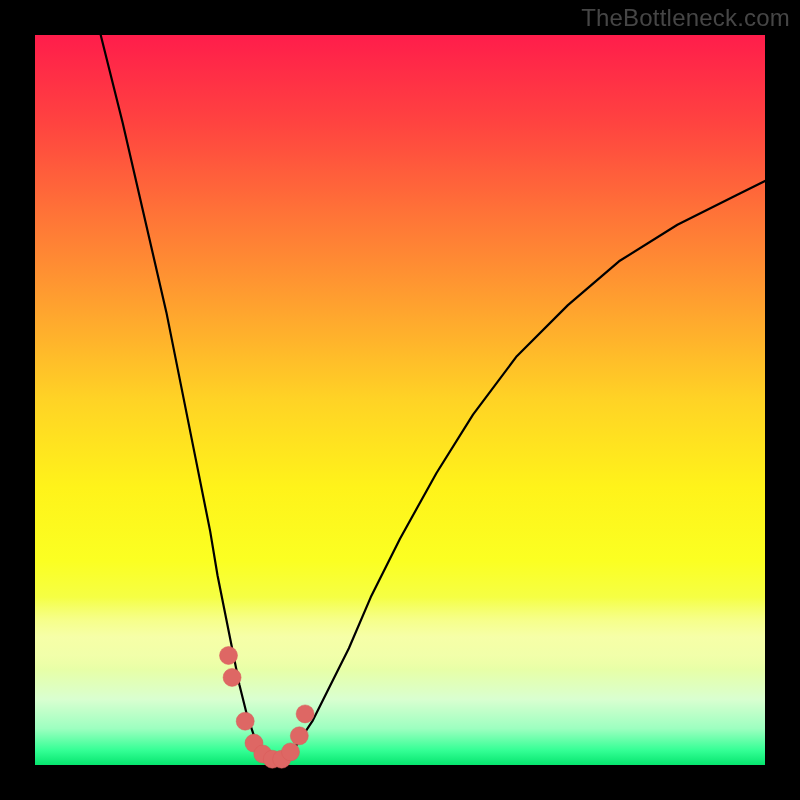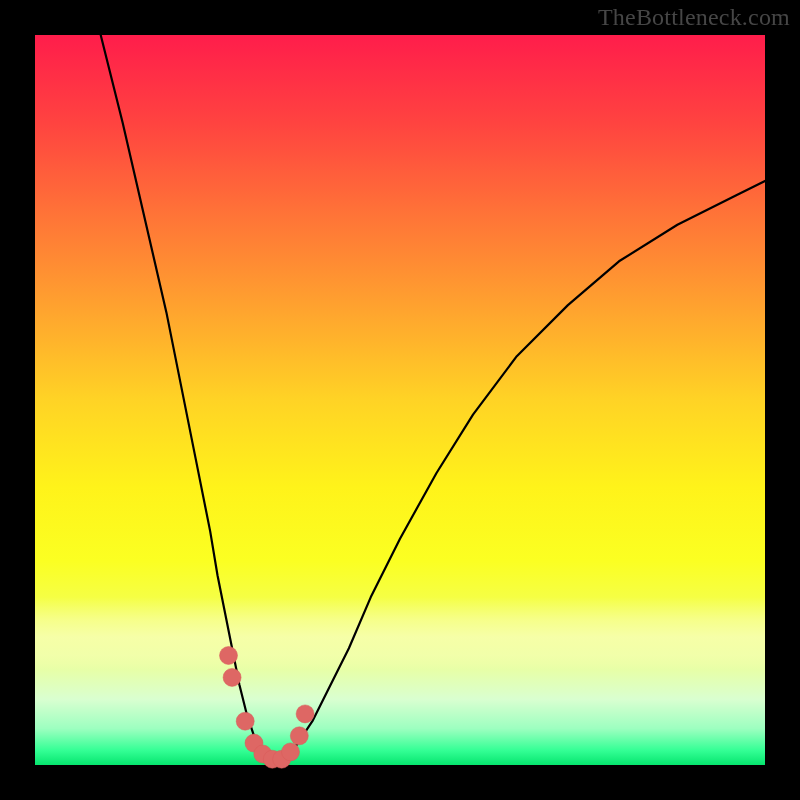--- a/index.html
+++ b/index.html
@@ -8,21 +8,20 @@
     width: 800px;
     height: 800px;
     background: #000;
     font-family: Arial, Helvetica, sans-serif;
   }
   .frame {
     position: relative;
     width: 800px;
     height: 588px;
     background: #000;
-    font-family: Liberation Serif, serif;
   }
   .watermark {
     position: absolute;
     top: 4px;
     right: 10px;
     color: #464646;
     font-size: 24px;
     font-weight: 500;
     letter-spacing: 0.2px;
   }

